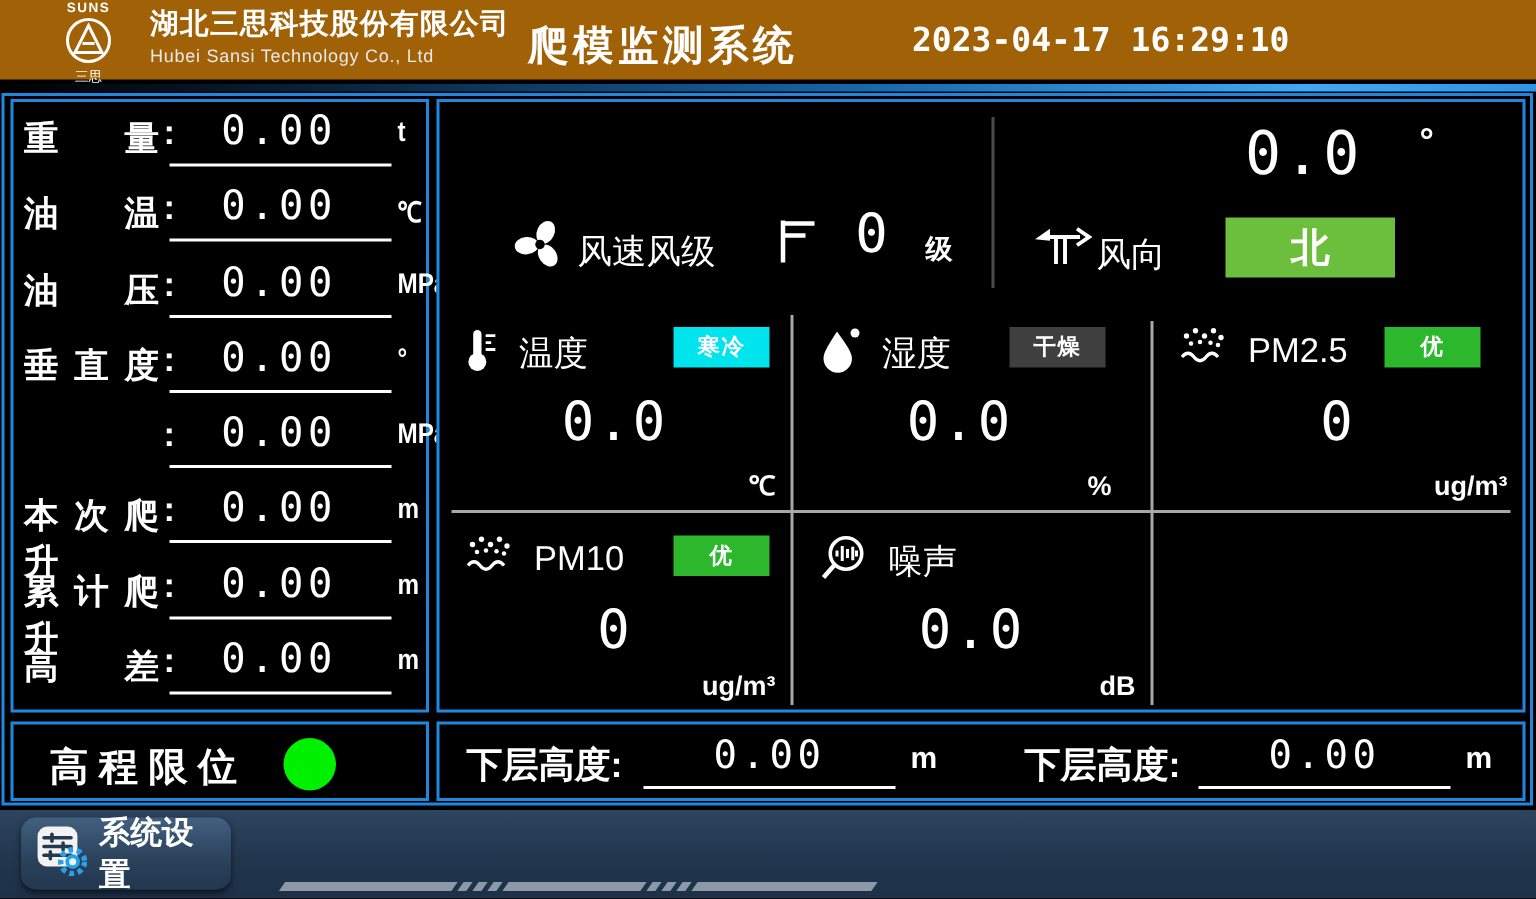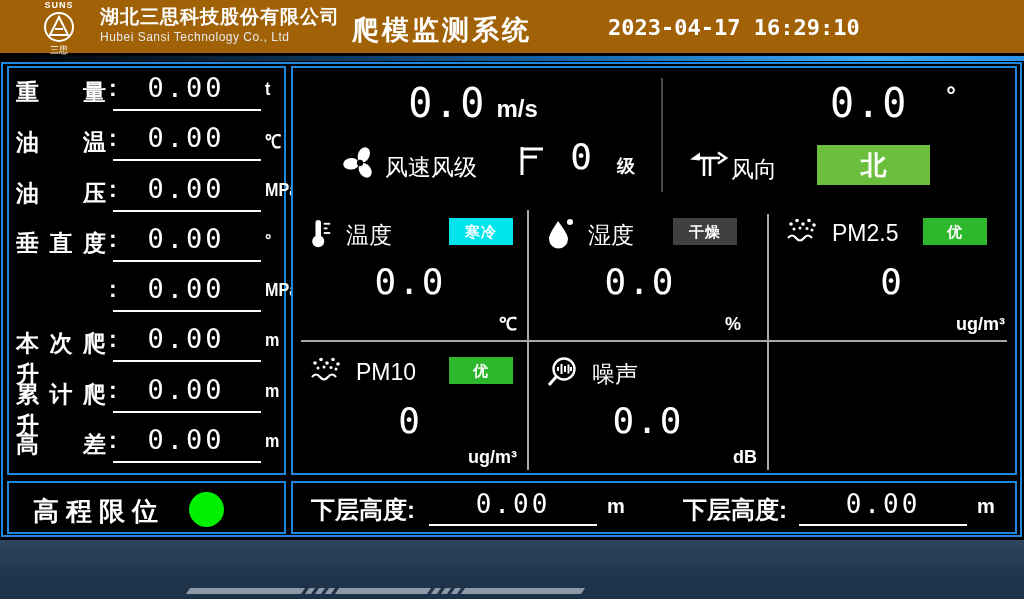--- a/index.html
+++ b/index.html
@@ -169,23 +169,20 @@
     <span class="llabel">高差</span>
       <span class="lcolon">:</span>
       <span class="lvalue mono">0.00</span>
       <span class="lline"></span>
       <span class="lunit">m</span>
   </div>
 </div>
 
 <div class="panel main-panel">
 
-  <div class="wind-speed-group">
-    <span class="bigval mono">0.0</span><span class="wind-unit">m/s</span>
-  </div>
   <span class="fan-icon">
     <svg width="38" height="38" viewBox="0 0 36 36" fill="#fff">
       <ellipse cx="18" cy="9.5" rx="5.5" ry="7.5" transform="rotate(25 18 18)"></ellipse>
       <ellipse cx="18" cy="9.5" rx="5.5" ry="7.5" transform="rotate(145 18 18)"></ellipse>
       <ellipse cx="18" cy="9.5" rx="5.5" ry="7.5" transform="rotate(265 18 18)"></ellipse>
       <circle cx="18" cy="18" r="3" fill="#000"></circle>
     </svg>
   </span>
   <span class="wind-label">风速风级</span>
   <span class="flag-icon">
@@ -340,20 +337,39 @@
   </div>
   <div class="hrow">
     <span class="hlabel" style="left:390px;">下层高度:</span>
     <span class="hvalue mono" style="left:506px;">0.00</span>
     <span class="hline" style="left:506px;"></span>
     <span class="hunit" style="left:684px;">m</span>
   </div>
 </div>
 
 <div class="footer">
+  <div class="settings-btn">
+    <span>
+      <svg width="34" height="34" viewBox="0 0 32 32">
+        <rect x="1" y="1" width="25" height="25" rx="6" fill="#f2f2f2"></rect>
+        <g stroke="#24384e" stroke-width="2.2" stroke-linecap="round">
+          <path d="M5 8 H22"></path>
+            <path d="M5 13.5 H22"></path>
+            <path d="M5 19 H22"></path>
+          <path d="M10 5.8 V10.2"></path>
+            <path d="M17 11.3 V15.7"></path>
+            <path d="M9 16.8 V21.2"></path>
+        </g>
+        <circle cx="23" cy="23" r="7.5" fill="none" stroke="#2aa0e6" stroke-width="3.4" stroke-dasharray="3 2.4"></circle>
+        <circle cx="23" cy="23" r="4.6" fill="#2aa0e6"></circle>
+        <circle cx="23" cy="23" r="2.2" fill="#eaf6ff"></circle>
+      </svg>
+    </span>
+    <span class="settings-label">系统设置</span>
+  </div>
   <div class="stripes">
     <div class="bar w1"></div>
       <div class="sl"></div>
       <div class="sl"></div>
       <div class="sl"></div>
     <div class="bar w2"></div>
       <div class="sl"></div>
       <div class="sl"></div>
       <div class="sl"></div>
     <div class="bar w3"></div>

